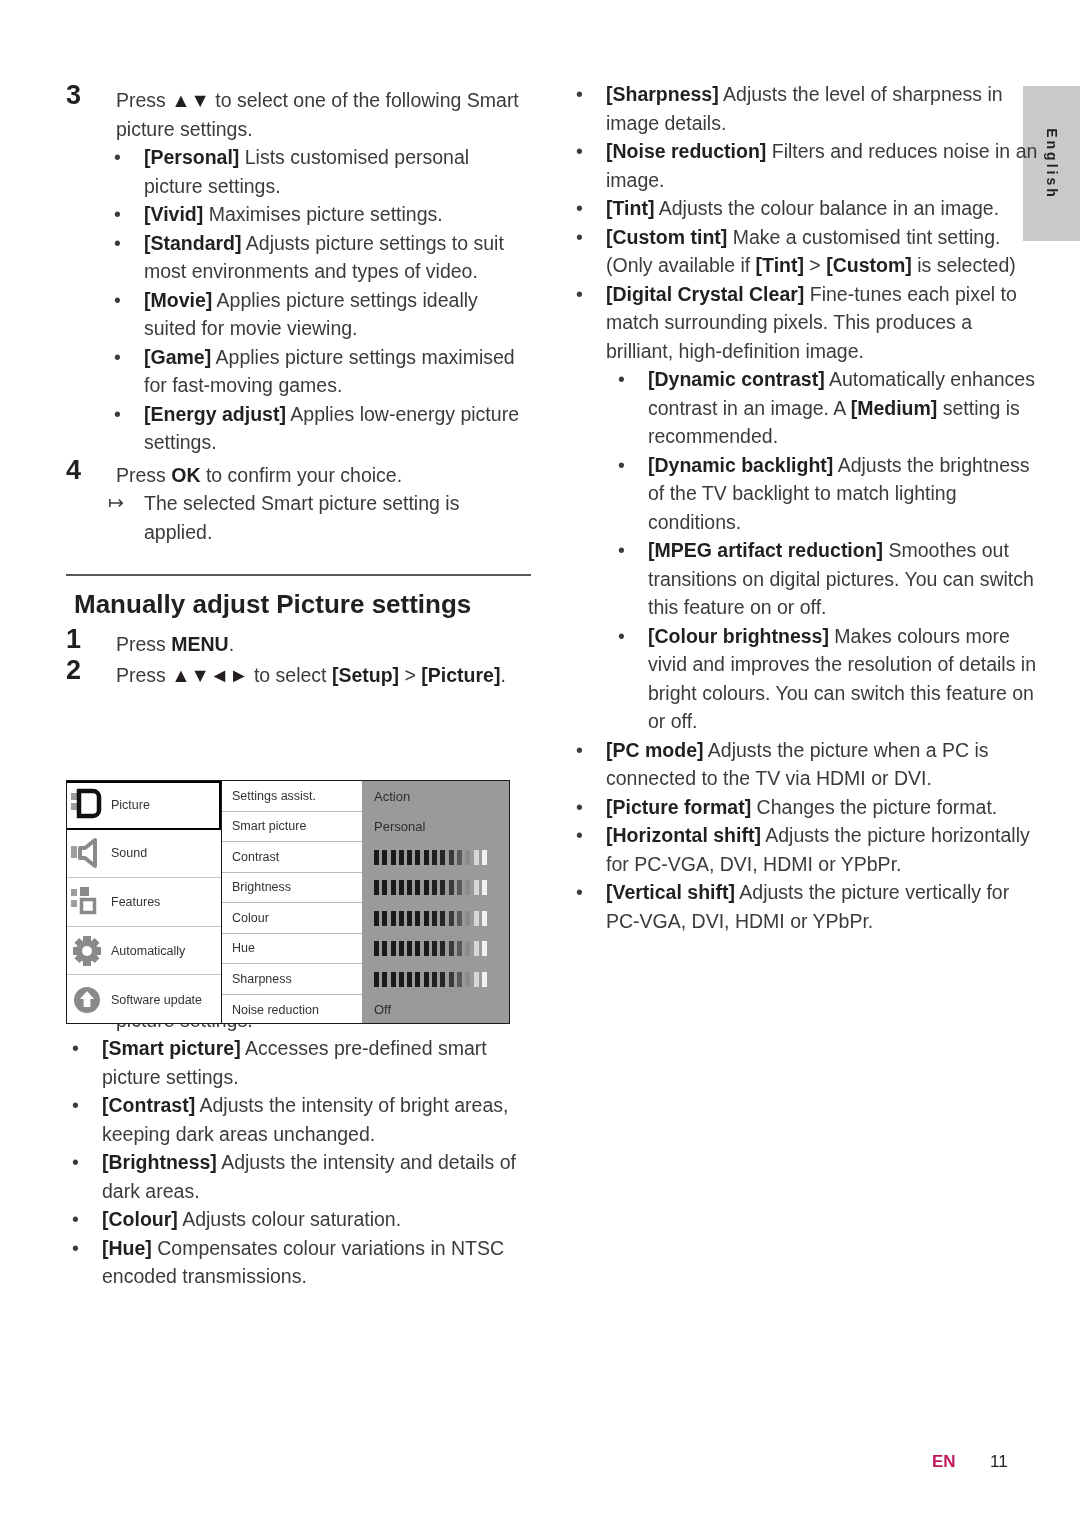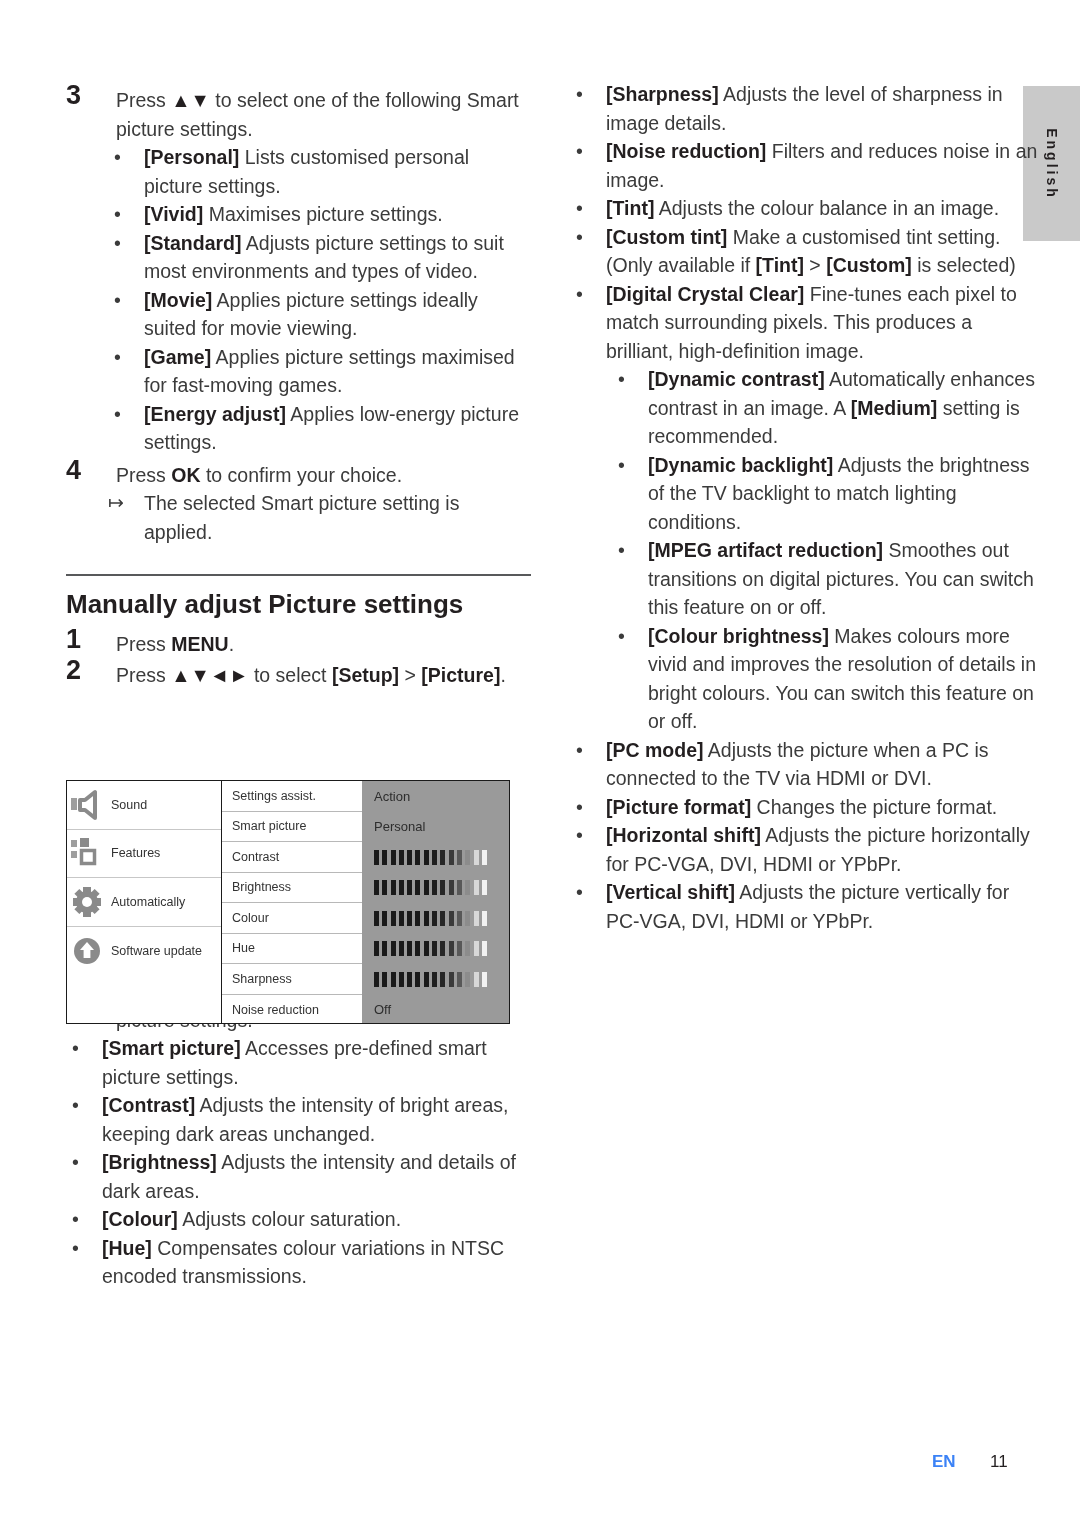--- a/index.html
+++ b/index.html
@@ -52,21 +52,21 @@
   .lvl1{margin-left:42px;}
   .lvl0{margin-left:0px;}
   .sub-arrow{position:relative;padding-left:36px;margin-left:42px;}
   .sub-arrow > .arrow{
     position:absolute;left:0px;top:0px;font-size:19px;line-height:28.5px;color:#3b3b3b;
   }
 
   
   .rule{border:0;border-top:2px solid #58595b;margin:0;height:0;}
   h2.sec{
-    font-size:26px;font-weight:bold;color:#231f20;margin:0;
+    font-size:26px;font-weight:bold;color:#231f20;margin:8px;
     font-family:"Liberation Sans", sans-serif;
   }
 
   
   .tvshot{
     position:absolute;left:66px;top:780px;width:444px;height:244px;
     background:#ffffff;
     border:1.5px solid #1b1b1b;
     box-sizing:border-box;
     overflow:hidden;
@@ -111,21 +111,21 @@
     padding-left:12px;
   }
   .tv-right .tv-rrow .tv-val{font-size:13px;color:#2d2d2d;}
 
   
   .slider{display:flex;align-items:center;gap:3.3px;height:100%;}
   .slider i{display:block;width:5px;height:15px;}
 
   
   .footer{position:absolute;left:0;top:1452px;width:1080px;height:30px;}
-  .footer .en{position:absolute;left:932px;top:0;font-size:17px;font-weight:bold;color:#3b82f6;}
+  .footer .en{position:absolute;left:932px;top:0;font-size:17px;font-weight:bold;color:#be185d;}
   .footer .pg{position:absolute;left:990px;top:0;font-size:17px;color:#231f20;}
 </style>
 </head>
 <body>
 
 <div class="page">
 
   <div class="lang-tab">
     <span>English</span>
   </div>
@@ -272,20 +272,30 @@
         <span class="dot">•</span>
         <b>[Vertical shift]</b><span> Adjusts the picture vertically for PC-VGA, DVI, HDMI or YPbPr.</span>
       </li>
     </ul>
   </div>
 
   <div class="tvshot">
 
     <div class="tv-left">
 
+      <div class="tv-row selected">
+        <span class="tv-icon">
+          <svg viewBox="0 0 38 34" width="38" height="34">
+            <rect x="0" y="5" width="6" height="7" fill="#9e9e9e"></rect>
+            <rect x="0" y="15" width="6" height="7" fill="#9e9e9e"></rect>
+            <path d="M8 3 h14 a6 6 0 0 1 6 6 v13 a6 6 0 0 1 -6 6 h-14 z" fill="none" stroke="#111" stroke-width="4.5"></path>
+          </svg>
+        </span>
+        <span class="tv-label">Picture</span>
+      </div>
 
       <div class="tv-row">
         <span class="tv-icon">
           <svg viewBox="0 0 38 34" width="38" height="34">
             <rect x="0" y="10" width="6" height="12" fill="#9e9e9e"></rect>
             <path d="M9 12 h5 l10 -8 v26 l-10 -8 h-5 z" fill="none" stroke="#8a8a8a" stroke-width="4" stroke-linejoin="round"></path>
           </svg>
         </span>
         <span class="tv-label">Sound</span>
       </div>

